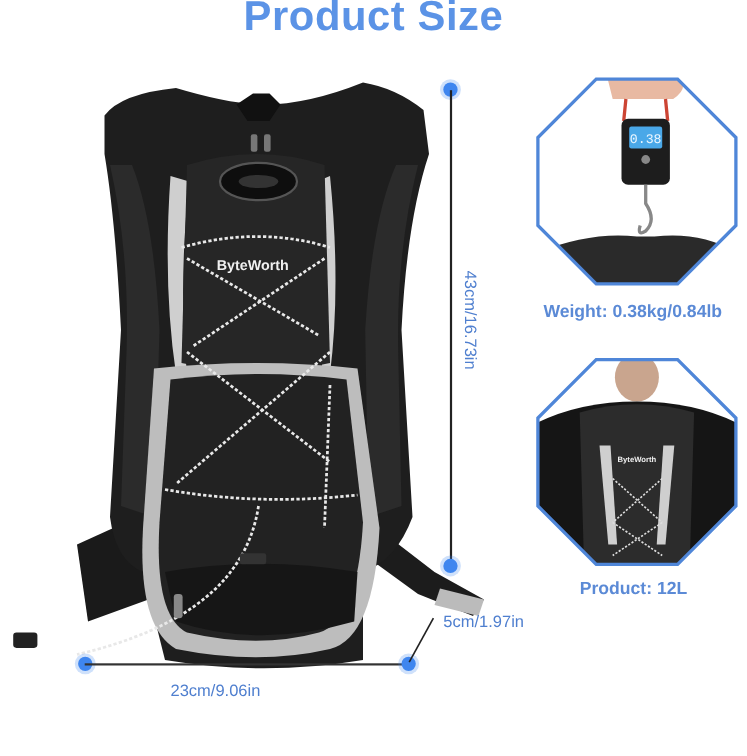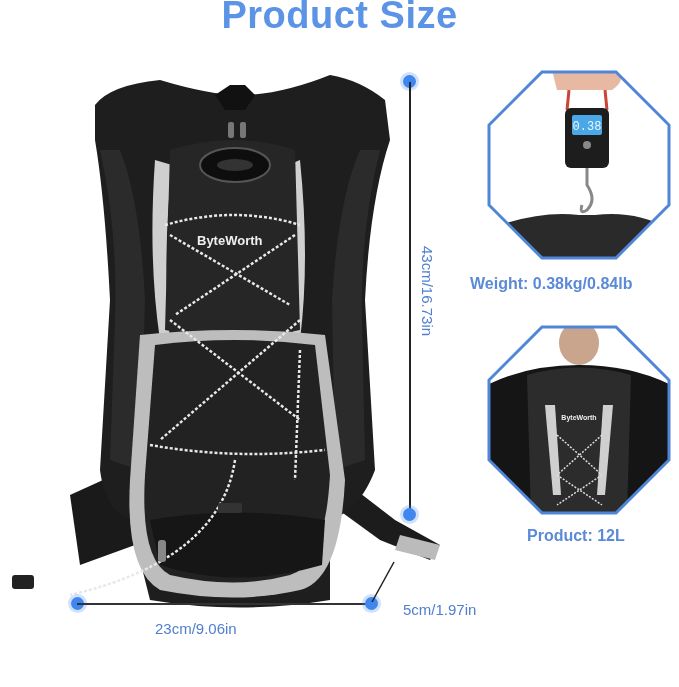--- a/index.html
+++ b/index.html
@@ -72,21 +72,21 @@
 <div class="label vertical-text" style="left:436px;top:246px;">43cm/16.73in</div>
 
 <div class="dot" style="left:71px;top:597px;"></div>
 <div class="hline" style="left:77px;top:603px;width:295px;"></div>
 <div class="dot" style="left:365px;top:597px;"></div>
 <div class="label" style="left:155px;top:620px;">23cm/9.06in</div>
 
 <svg style="position:absolute;left:370px;top:560px;" width="30" height="45">
   <line x1="2" y1="42" x2="24" y2="2" stroke="#222" stroke-width="1.5"></line>
 </svg>
-<div class="label" style="left:403px;top:557px;margin-top:44px;">5cm/1.97in</div>
+<div class="label" style="left:403px;top:557px;">5cm/1.97in</div>
 
 <div class="oct" style="left:487px;top:70px;width:184px;height:190px;">
   <svg width="184" height="190" viewBox="0 0 184 190">
     <defs>
       <clipPath id="oct1">
           <polygon points="55,2 129,2 182,55 182,135 129,188 55,188 2,135 2,55"></polygon>
         </clipPath>
     </defs>
     <g clip-path="url(#oct1)">
       <rect width="184" height="190" fill="#fff"></rect>
@@ -98,21 +98,21 @@
       <rect x="85" y="45" width="30" height="20" rx="2" fill="#4aa8e8"></rect>
       <text x="100" y="60" fill="#eaf6ff" font-size="12" font-family="Liberation Mono, monospace" text-anchor="middle">0.38</text>
       <circle cx="100" cy="75" r="4" fill="#888"></circle>
       <path d="M100 98 L100 115 Q110 130 100 140 Q92 145 95 135" stroke="#888" stroke-width="3" fill="none"></path>
 
       <path d="M0 160 Q50 140 92 145 L108 145 Q150 140 184 160 L184 190 L0 190Z" fill="#2a2a2a"></path>
     </g>
     <polygon points="55,2 129,2 182,55 182,135 129,188 55,188 2,135 2,55" fill="none" stroke="#4f86d8" stroke-width="3"></polygon>
   </svg>
 </div>
-<div class="label label-strong" style="left:470px;top:275px;">Weight: 0.38kg/0.84lb</div>
+<div class="label label-strong" style="left:494px;top:275px;">Weight: 0.38kg/0.84lb</div>
 
 <div class="oct" style="left:487px;top:325px;width:184px;height:190px;">
   <svg width="184" height="190" viewBox="0 0 184 190">
     <defs>
       <clipPath id="oct2">
           <polygon points="55,2 129,2 182,55 182,135 129,188 55,188 2,135 2,55"></polygon>
         </clipPath>
     </defs>
     <g clip-path="url(#oct2)">
       <rect width="184" height="190" fill="#fff"></rect>

